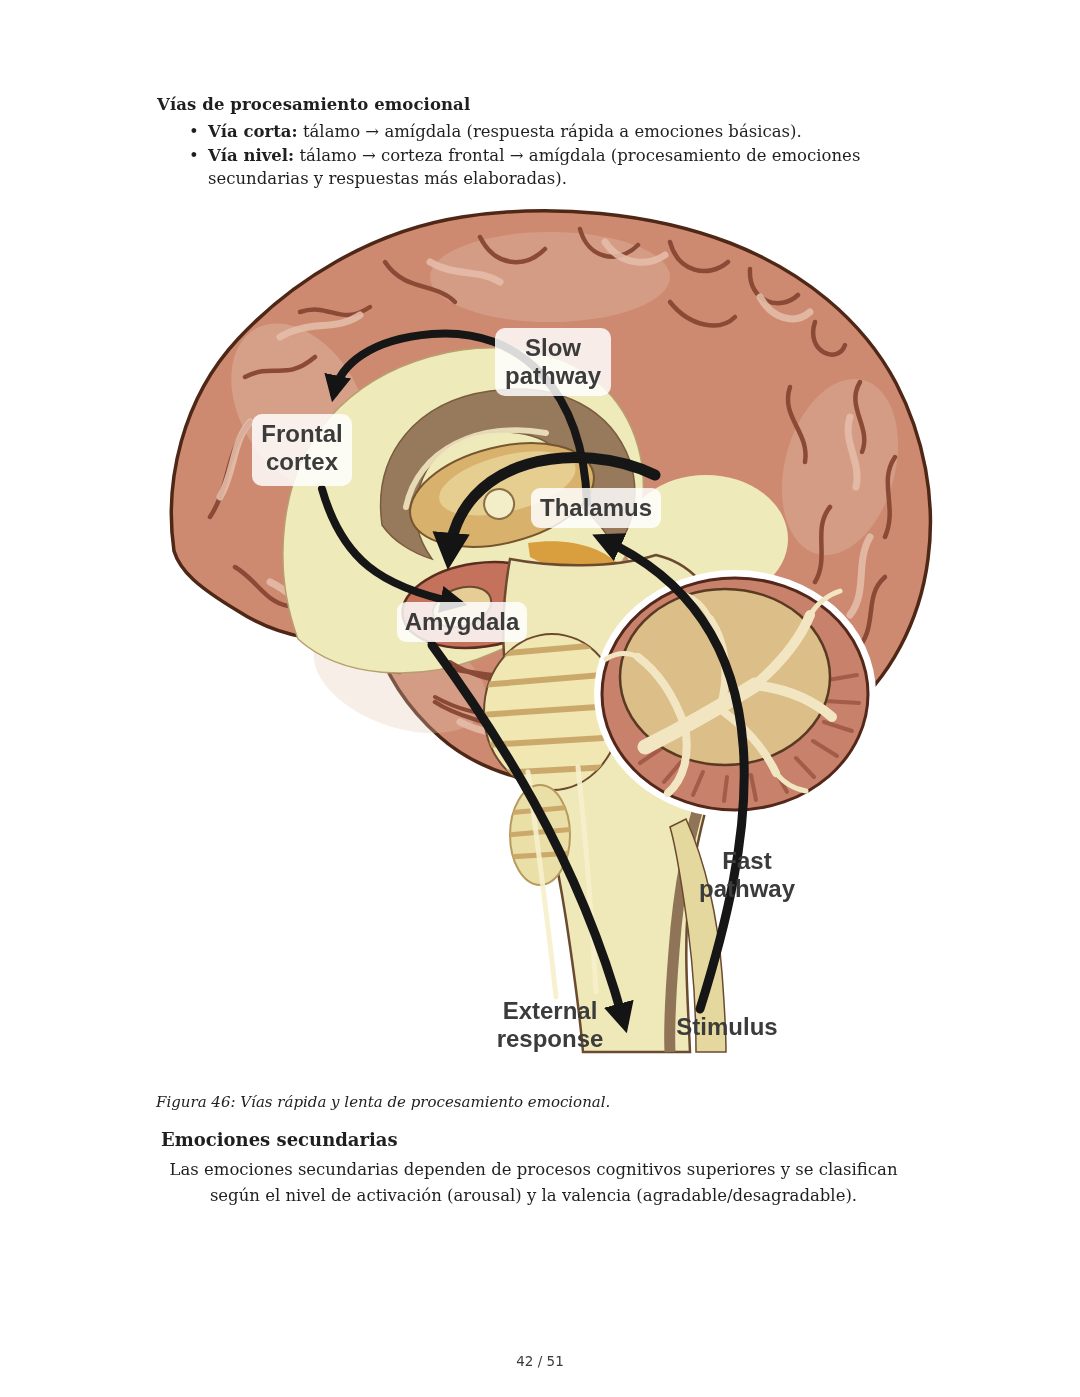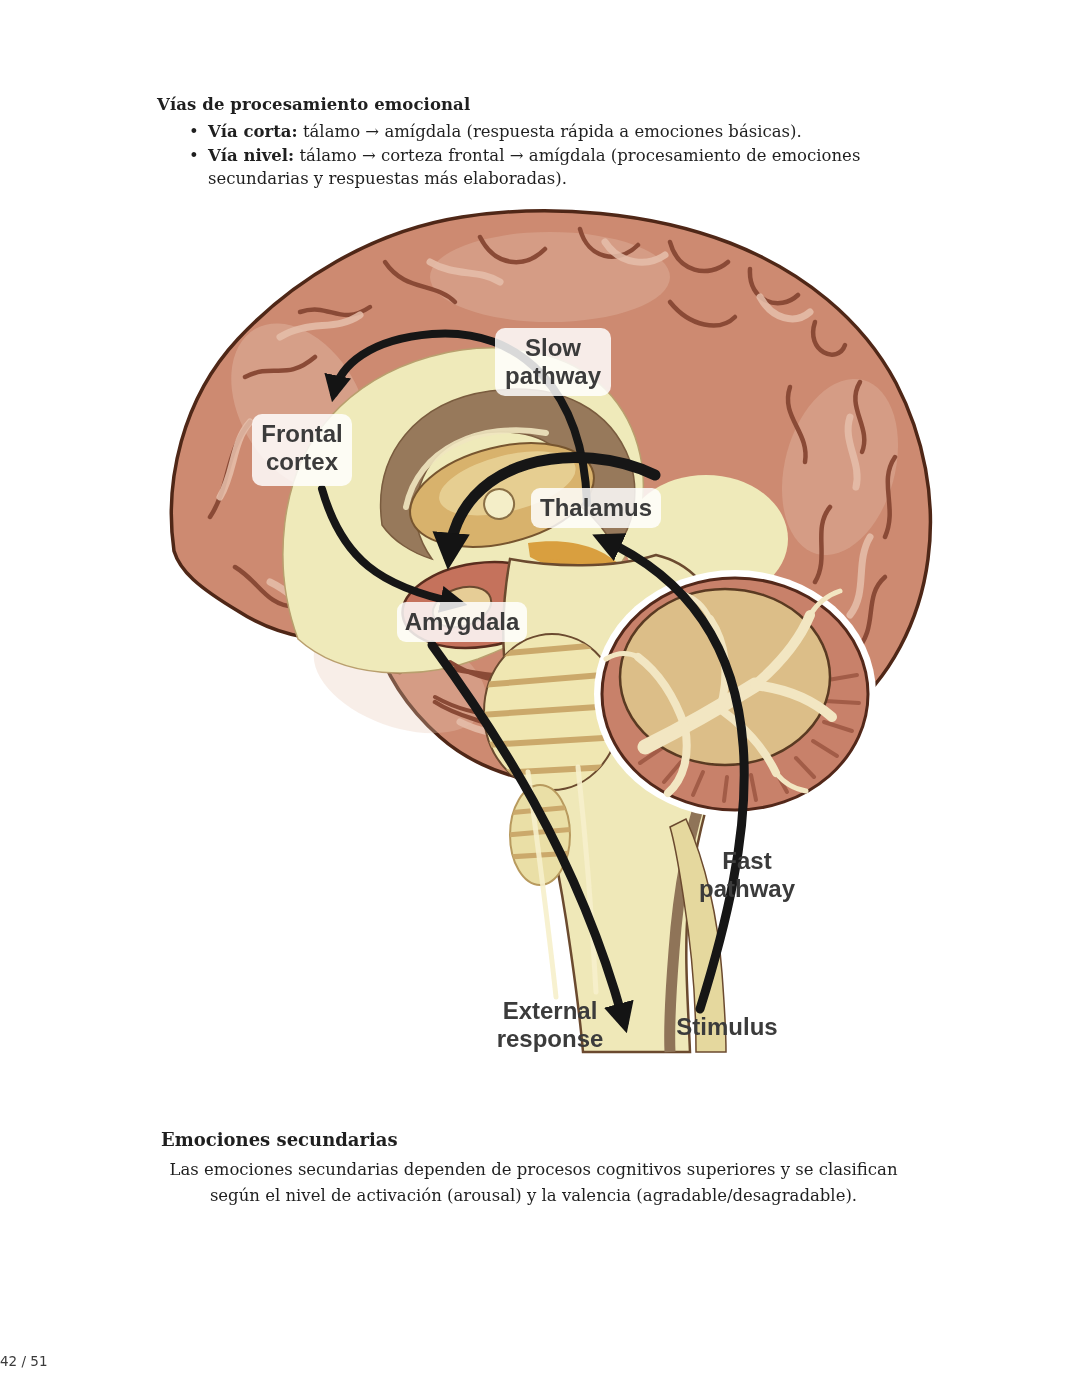--- a/index.html
+++ b/index.html
@@ -7,21 +7,21 @@
         overflow:hidden;font-family:"DejaVu Serif",serif;color:#1f1f1f;}
   .heading{position:absolute;left:157px;top:95px;font-size:16.5px;font-weight:700;letter-spacing:.1px;text-align:right;}
   .bullets{position:absolute;left:189px;top:120px;width:690px;}
   .bullet-row{display:flex;gap:9px;font-size:16.5px;line-height:23.5px;}
   .dot{flex:none;width:10px;}
   .bullet-text b{font-weight:700;}
   .figure{position:absolute;left:150px;top:207px;width:790px;height:858px;}
   .caption{position:absolute;left:156px;top:1093px;font-size:15px;font-style:italic;color:#222;}
   .sec2-heading{position:absolute;left:161px;top:1129px;font-size:18px;font-weight:700;}
   .sec2-body{position:absolute;left:156px;top:1157px;width:755px;font-size:16.5px;line-height:26px;text-align:center;}
-  .page-number{position:absolute;left:0;right:0;top:1353px;font-size:13.5px;
+  .page-number{position:absolute;left:0;right:0;top:1353px;text-align:center;font-size:13.5px;
                font-family:"DejaVu Sans",sans-serif;color:#3a3a3a;}
   svg text{font-family:"Liberation Sans","DejaVu Sans",sans-serif;font-weight:700;}
 </style>
 </head>
 <body>
 
 <div class="page">
 
   <div class="heading">Vías de procesamiento emocional</div>
 
@@ -213,18 +213,19 @@
         <g>
           <text><tspan x="400" y="812">External</tspan><tspan x="400" y="840">response</tspan></text>
         </g>
         <g>
           <text><tspan x="577" y="828">Stimulus</tspan></text>
         </g>
       </g>
     </svg>
   </div>
 
+  <div class="caption">Figura 46: Vías rápida y lenta de procesamiento emocional.</div>
 
   <div class="sec2-heading">Emociones secundarias</div>
   <div class="sec2-body">Las emociones secundarias dependen de procesos cognitivos superiores y se clasifican según el nivel de activación (arousal) y la valencia (agradable/desagradable).</div>
 
   <div class="page-number">42 / 51</div>
 </div>
 
 </body></html>

